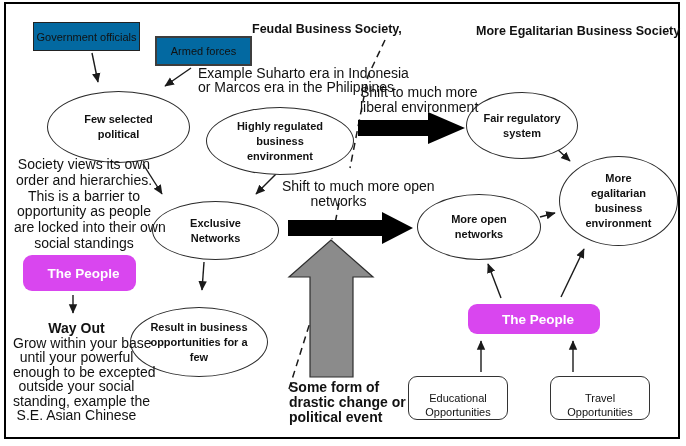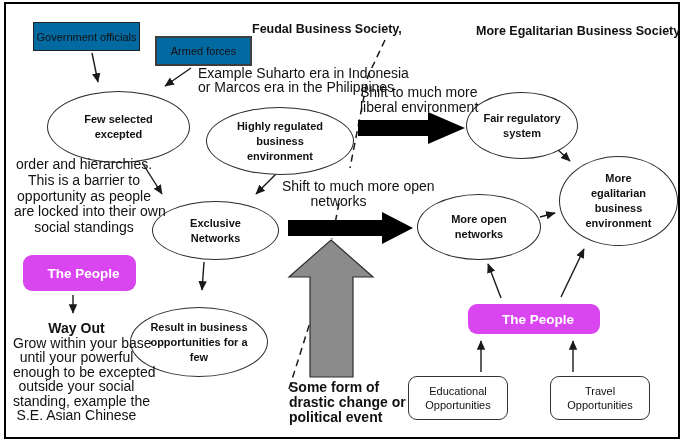--- a/index.html
+++ b/index.html
@@ -29,21 +29,21 @@
   .people {
     background:#d946ef; color:#fff; font-weight:bold; font-size:13.5px;
     border-radius:9px; display:flex; align-items:center; justify-content:center;padding-left:8px;
   }
   .note { font-size:14px; line-height:15px; text-align:center; }
   .note.lh16 { line-height:15.8px; }
   .note.lh14 { line-height:14.4px; }
   .bold { font-weight:bold; }
   .roundbox {
     background:#fff; border:1.4px solid #333; border-radius:9px;
-    display:flex; flex-direction:column; align-items:center; justify-content:center;
+    display:flex; flex-direction:column; align-items:center; justify-content:flex-end;
     font-size:11px; line-height:14px; text-align:center;
   }
   .ln { white-space:nowrap; }
 </style>
 </head>
 <body>
 
 <div class="canvas">
 
   <div class="abs frame"></div>
@@ -87,21 +87,21 @@
     <span>Armed forces</span>
   </div>
 
   <div class="abs z2 note lh14" style="left:198px; top:66px; width:148px;">
       <div class="ln">Example Suharto era in Indonesia</div>
       <div class="ln">or Marcos era in the Philippines</div>
     </div>
 
   <div class="abs z2 ellipse" style="left:47px; top:91px; width:141px; height:70px;">
       <div class="ln">Few selected</div>
-      <div class="ln">excepted</div>
+      <div class="ln">political</div>
     </div>
   <div class="abs z2 ellipse" style="left:206px; top:107px; width:146px; height:66px;">
       <div class="ln">Highly regulated</div>
       <div class="ln">business</div>
       <div class="ln">environment</div>
     </div>
   <div class="abs z2 ellipse" style="left:152px; top:201px; width:125px; height:57px;">
       <div class="ln">Exclusive</div>
       <div class="ln">Networks</div>
     </div>
@@ -119,20 +119,21 @@
       <div class="ln">networks</div>
     </div>
   <div class="abs z2 ellipse" style="left:559px; top:156px; width:117px; height:88px;">
       <div class="ln">More</div>
       <div class="ln">egalitarian</div>
       <div class="ln">business</div>
       <div class="ln">environment</div>
     </div>
 
   <div class="abs z2 note lh16" style="left:14px; top:157px; width:140px;">
+      <div class="ln">Society views its own</div>
       <div class="ln">order and hierarchies.</div>
       <div class="ln">This is a barrier to</div>
       <div class="ln">opportunity as people</div>
       <div class="ln">are locked into their own</div>
       <div class="ln">social standings</div>
     </div>
 
   <div class="abs z2 people" style="left:23px; top:255px; width:105px; height:36px;">
     <span>The People</span>
   </div>

